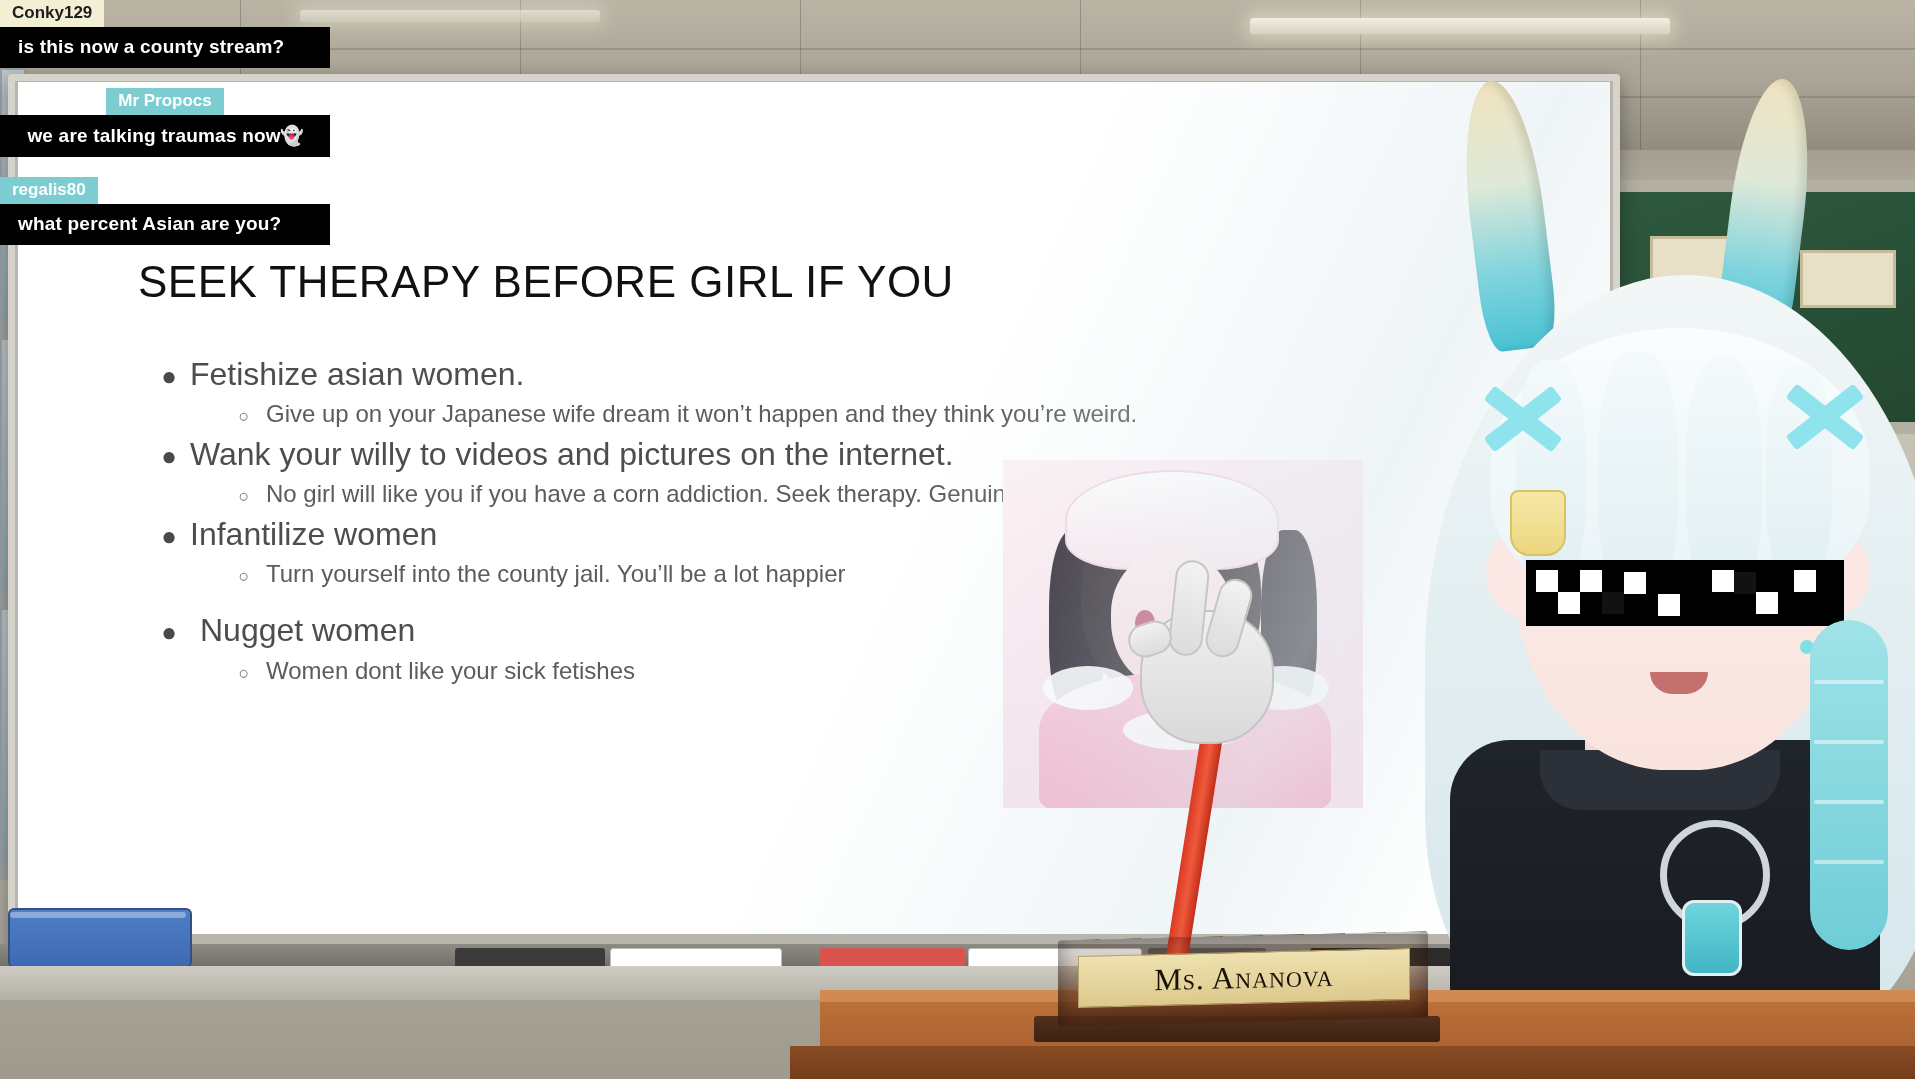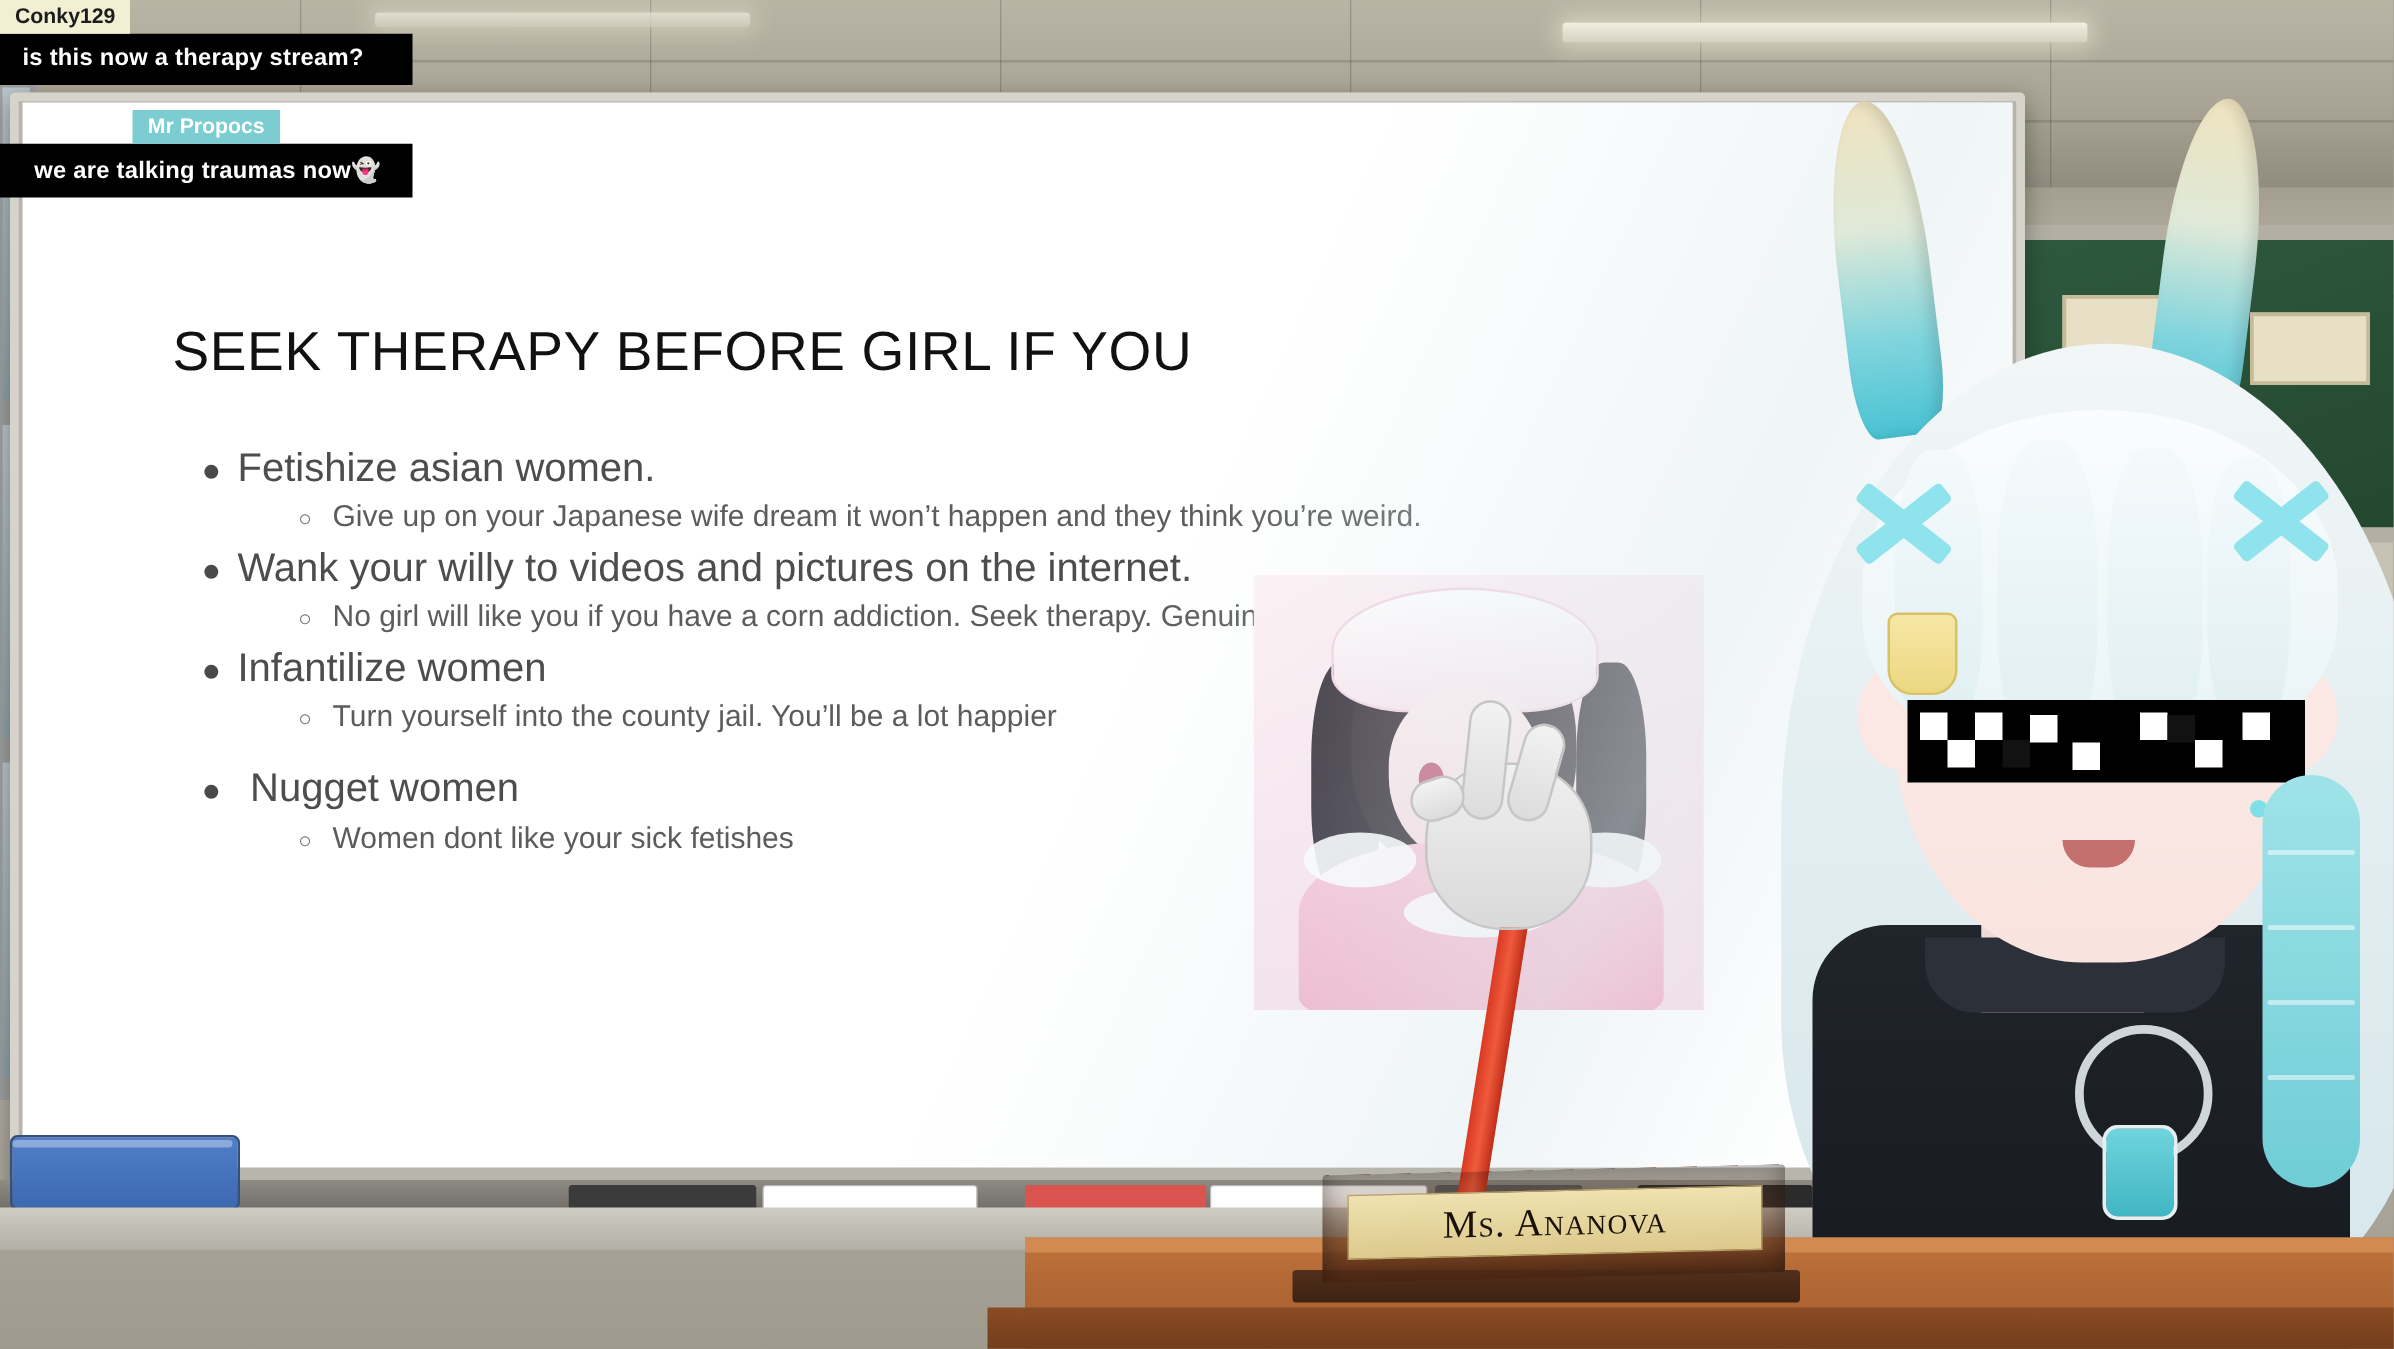--- a/index.html
+++ b/index.html
@@ -325,24 +325,28 @@
   <div class="np-wood"></div>
   <div class="np-plate">
     <span class="np-text">Ms. Ananova</span>
   </div>
   <div class="desk-front"></div>
 
   <div class="chat">
 
     <div class="chat-msg">
       <span class="chat-user" style="background:#f2efd4;color:#1c1c1c;">Conky129</span>
-      <span class="chat-body">is this now a therapy stream?</span>
+      <span class="chat-body">is this now a county stream?</span>
     </div>
 
     <div class="chat-msg" style="margin-top:20px;text-align:center;">
       <span class="chat-user" style="background:#7ccdd2;color:#ffffff;">Mr Propocs</span>
       <span class="chat-body"><span>we are talking traumas now</span><span class="emoji">👻</span></span>
     </div>
 
+    <div class="chat-msg" style="margin-top:20px;">
+      <span class="chat-user" style="background:#7ccdd2;color:#ffffff;">regalis80</span>
+      <span class="chat-body">what percent Asian are you?</span>
+    </div>
 
   </div>
 
 </div>
 
 </body></html>

